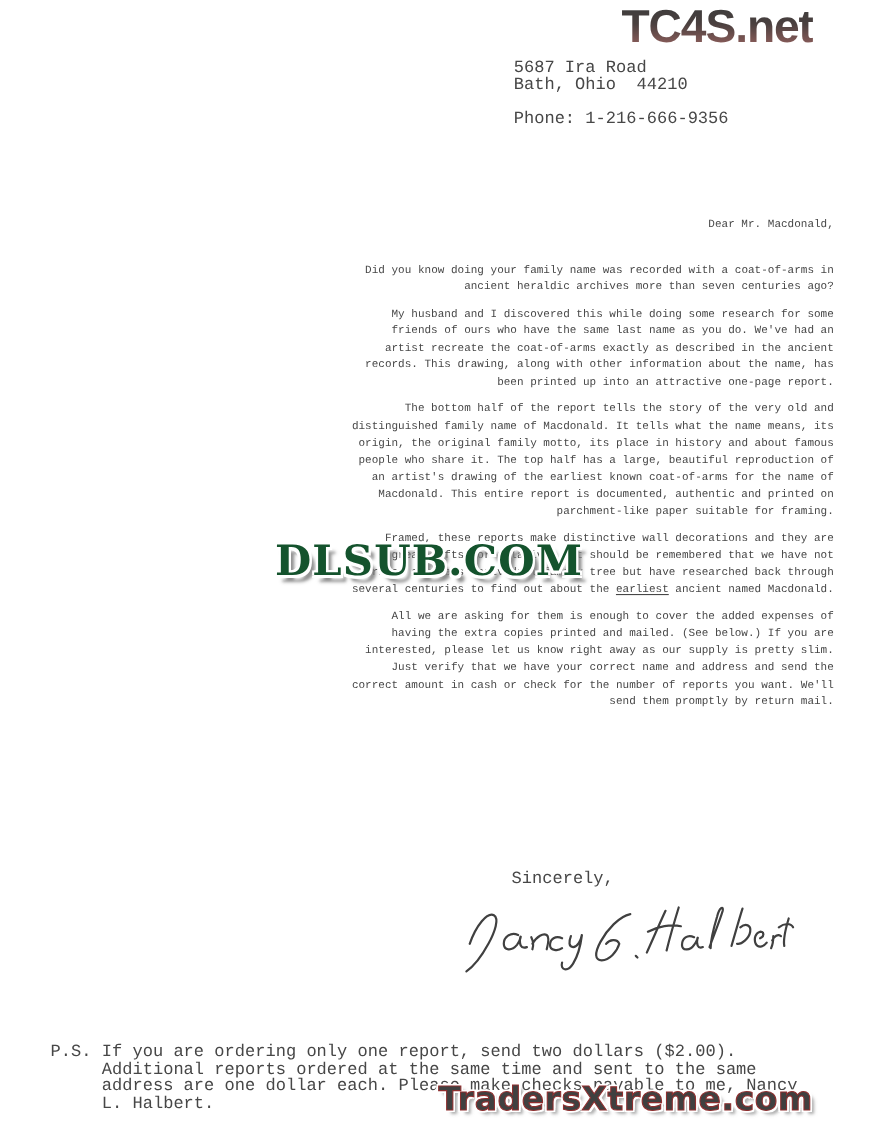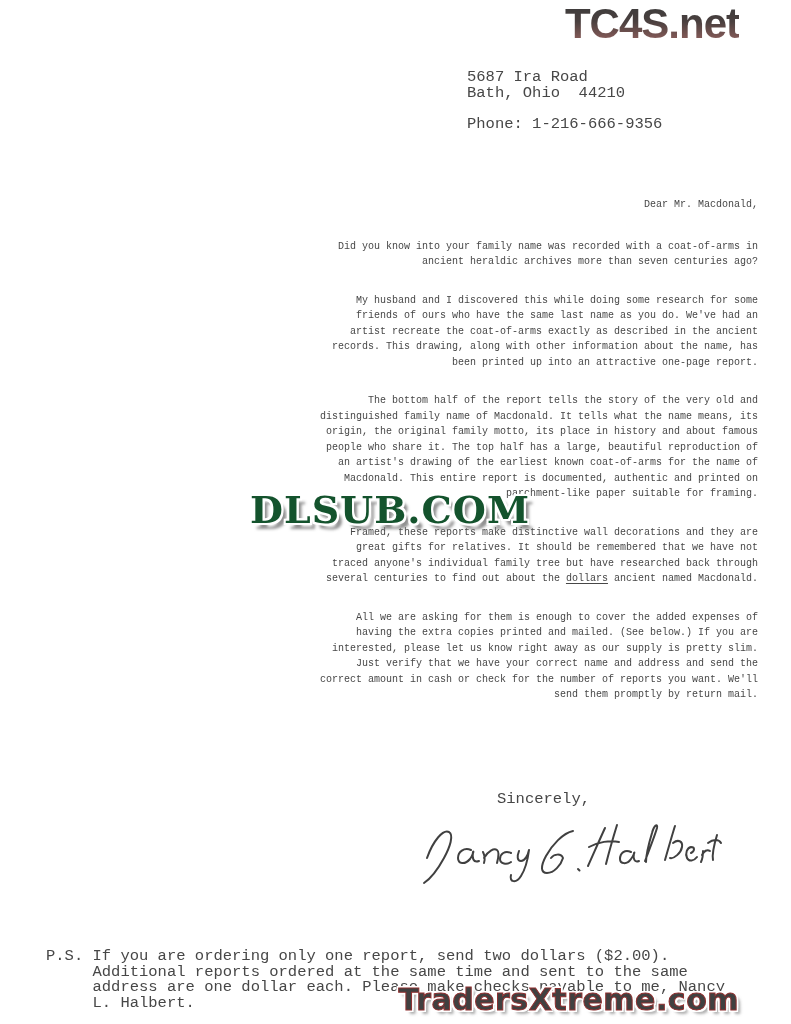--- a/index.html
+++ b/index.html
@@ -21,37 +21,37 @@
   }
   @supports (-webkit-background-clip:text) {
     .logo {
       background:linear-gradient(180deg,#3c3c3c 8%,#4a403f 45%,#96625f 92%);
       -webkit-background-clip:text; background-clip:text; color:transparent;
     }
   }
 
   
   .address {
-    position:absolute; left:467px; top:70px;
+    position:absolute; left:467px; top:54px;
     font-size:15.5px; line-height:15.5px; white-space:pre;
   }
 
   
   .letter-body {
     position:absolute; left:48px; top:197px; width:710px;
     font-size:10px; line-height:15.5px;text-align:right;
   }
   .para { white-space:pre; }
-  .para + .para { margin-top:23px; }
+  .para + .para { margin-top:9px; }
   .para.first-gap { margin-top:26px; }
   .u { text-decoration:underline; text-underline-offset:2px; }
 
   .closing {
     position:absolute; left:465px; top:792px;
-    font-size:15.5px; line-height:15.5px; white-space:pre;margin-left:32px;
+    font-size:15.5px; line-height:15.5px; white-space:pre;
   }
 
   .signature {
     position:absolute; left:413px; top:803px; width:310px; height:85px;
   }
   .signature path {
     fill:none; stroke:#262626; stroke-width:2;
     stroke-linecap:round; stroke-linejoin:round; opacity:.88;
   }
 
@@ -90,38 +90,38 @@
 
   <div class="logo">TC4S.net</div>
 
   <div class="address">5687 Ira Road
 Bath, Ohio  44210
 
 Phone: 1-216-666-9356</div>
 
   <div class="letter-body">
     <div class="para">Dear Mr. Macdonald,</div>
-    <div class="para first-gap">   Did you know into your family name was recorded with a coat-of-arms in
+    <div class="para first-gap">   Did you know doing your family name was recorded with a coat-of-arms in
 ancient heraldic archives more than seven centuries ago?</div>
     <div class="para">   My husband and I discovered this while doing some research for some
 friends of ours who have the same last name as you do. We've had an
 artist recreate the coat-of-arms exactly as described in the ancient
 records. This drawing, along with other information about the name, has
 been printed up into an attractive one-page report.</div>
     <div class="para">   The bottom half of the report tells the story of the very old and
 distinguished family name of Macdonald. It tells what the name means, its
 origin, the original family motto, its place in history and about famous
 people who share it. The top half has a large, beautiful reproduction of
 an artist's drawing of the earliest known coat-of-arms for the name of
 Macdonald. This entire report is documented, authentic and printed on
 parchment-like paper suitable for framing.</div>
     <div class="para"><span>   Framed, these reports make distinctive wall decorations and they are
 great gifts for relatives. It should be remembered that we have not
 traced anyone's individual family tree but have researched back through
-several centuries to find out about the </span><span class="u">dollars</span><span> ancient named Macdonald.</span></div>
+several centuries to find out about the </span><span class="u">earliest</span><span> ancient named Macdonald.</span></div>
     <div class="para">   All we are asking for them is enough to cover the added expenses of
 having the extra copies printed and mailed. (See below.) If you are
 interested, please let us know right away as our supply is pretty slim.
 Just verify that we have your correct name and address and send the
 correct amount in cash or check for the number of reports you want. We'll
 send them promptly by return mail.</div>
   </div>
 
   <div class="closing">Sincerely,</div>
 

